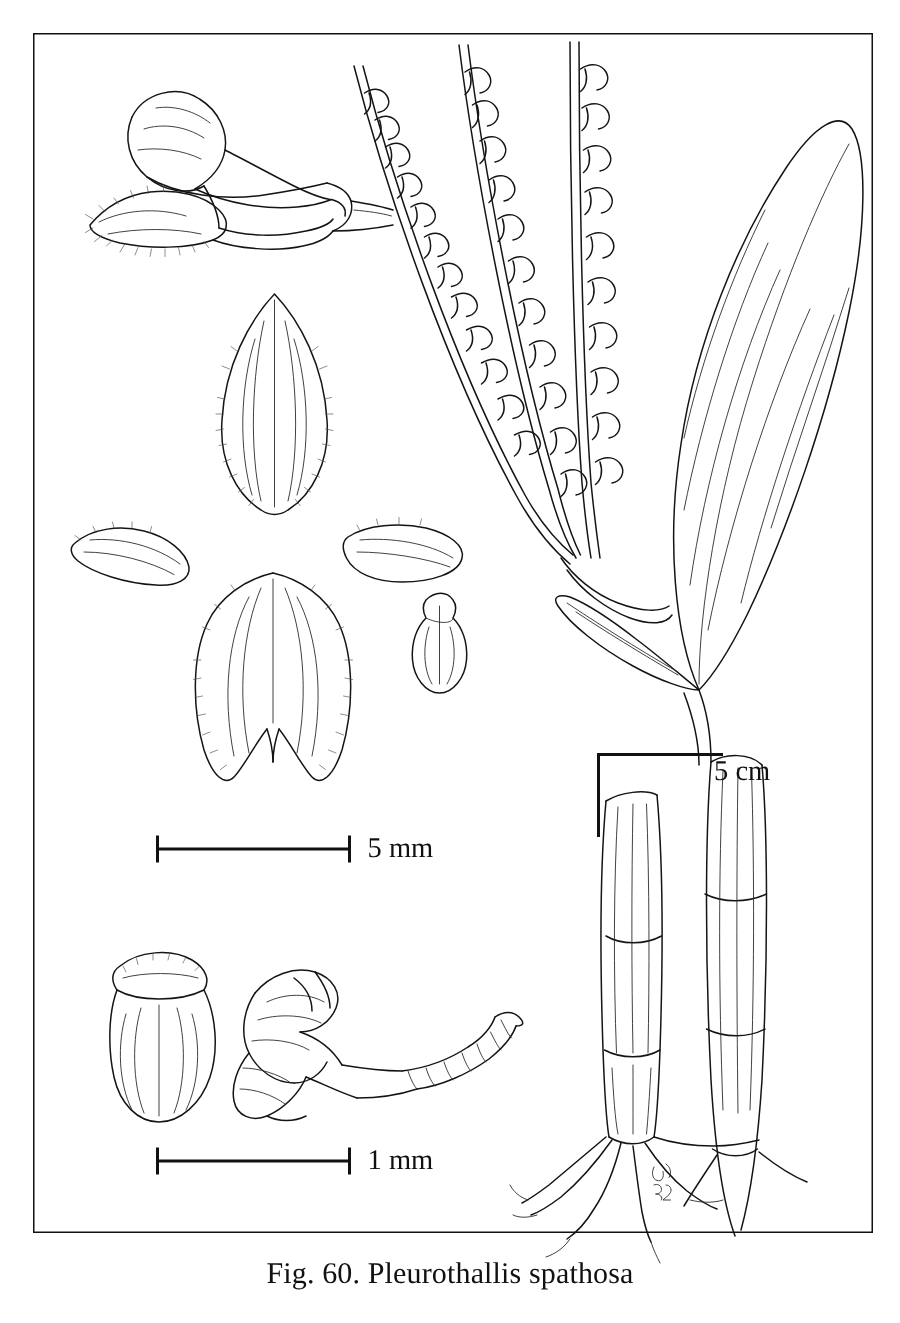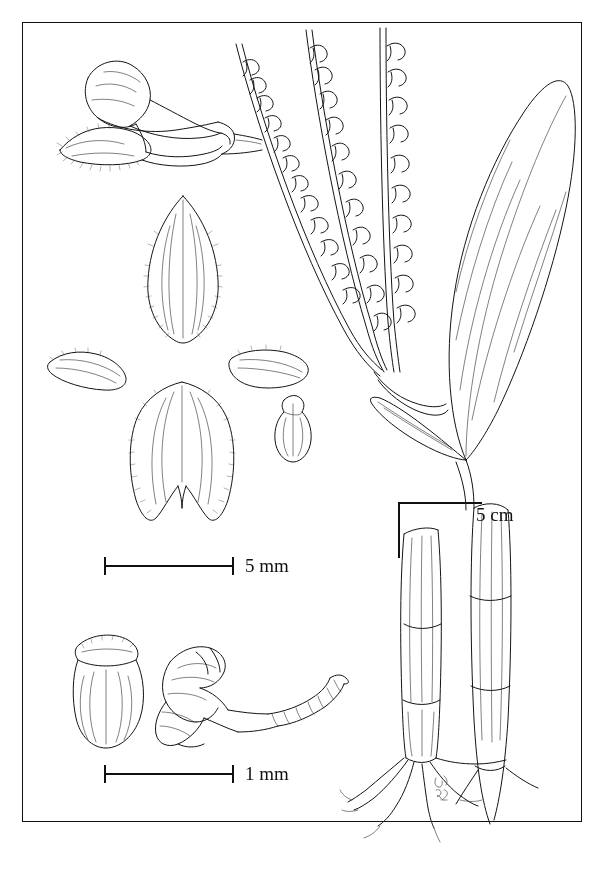--- a/index.html
+++ b/index.html
@@ -488,14 +488,15 @@
     <div class="bar t2"></div>
     <div class="label">1 mm</div>
   </div>
 
   <div class="scalebar" id="scale-5cm">
     <div class="bar v"></div>
     <div class="bar tick-top"></div>
     <div class="label">5 cm</div>
   </div>
 
+  <div class="caption">Fig. 60. Pleurothallis spathosa</div>
 
 </div>
 
 </body></html>

